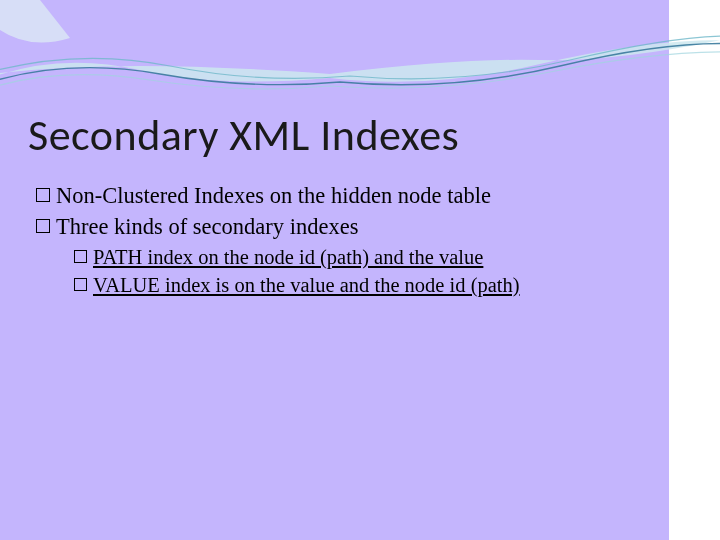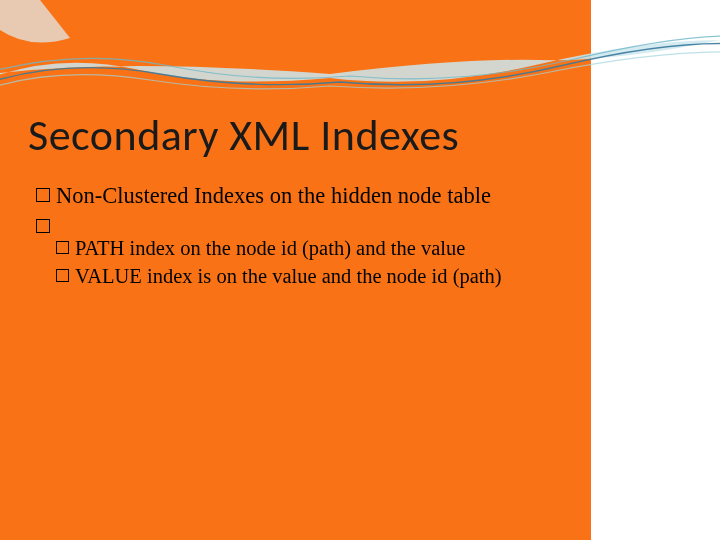--- a/index.html
+++ b/index.html
@@ -3,24 +3,24 @@
 <meta charset="utf-8">
 <style>
   * { margin: 0; padding: 0; box-sizing: border-box; }
   html, body { width: 720px; height: 540px; overflow: hidden; }
   body {
     font-family: Georgia, 'Times New Roman', serif;
     background: #fff;
     position: relative;
   }
   .slide {
-    width: 591px;
+    width: 669px;
     height: 540px;
     position: relative;
-    background: #f97316;
+    background: #c4b5fd;
   }
   .wave-decoration {
     position: absolute;
     top: 0;
     left: 0;
     width: 720px;
     height: 120px;
     pointer-events: none;
   }
   .title {
@@ -45,24 +45,25 @@
     font-size: 22.5px;
     line-height: 1.28;
     margin-bottom: 2px;
     display: flex;
     align-items: flex-start;
   }
   .lvl2 {
     font-family: Georgia, 'Times New Roman', serif;
     font-size: 20.5px;
     line-height: 1.32;
-    margin-left: 20px;
+    margin-left: 38px;
     margin-bottom: 1px;
     display: flex;
     align-items: flex-start;
+    text-decoration: underline;
   }
   .bullet-box {
     display: inline-block;
     width: 14px;
     height: 14px;
     border: 1.6px solid #000;
     margin-right: 6px;
     margin-top: 6px;
     flex-shrink: 0;
   }
@@ -93,20 +94,21 @@
 
   <div class="content">
 
     <div class="lvl1">
       <span class="bullet-box"></span>
       <span class="text-wrap">Non-Clustered Indexes on the hidden node table</span>
     </div>
 
     <div class="lvl1">
       <span class="bullet-box"></span>
+      <span class="text-wrap">Three kinds of secondary indexes</span>
     </div>
 
     <div class="lvl2-group">
       <div class="lvl2">
         <span class="bullet-box"></span>
         <span class="text-wrap">PATH index on the node id (path) and the value</span>
       </div>
       <div class="lvl2">
         <span class="bullet-box"></span>
         <span class="text-wrap">VALUE index is on the value and the node id (path)</span>

